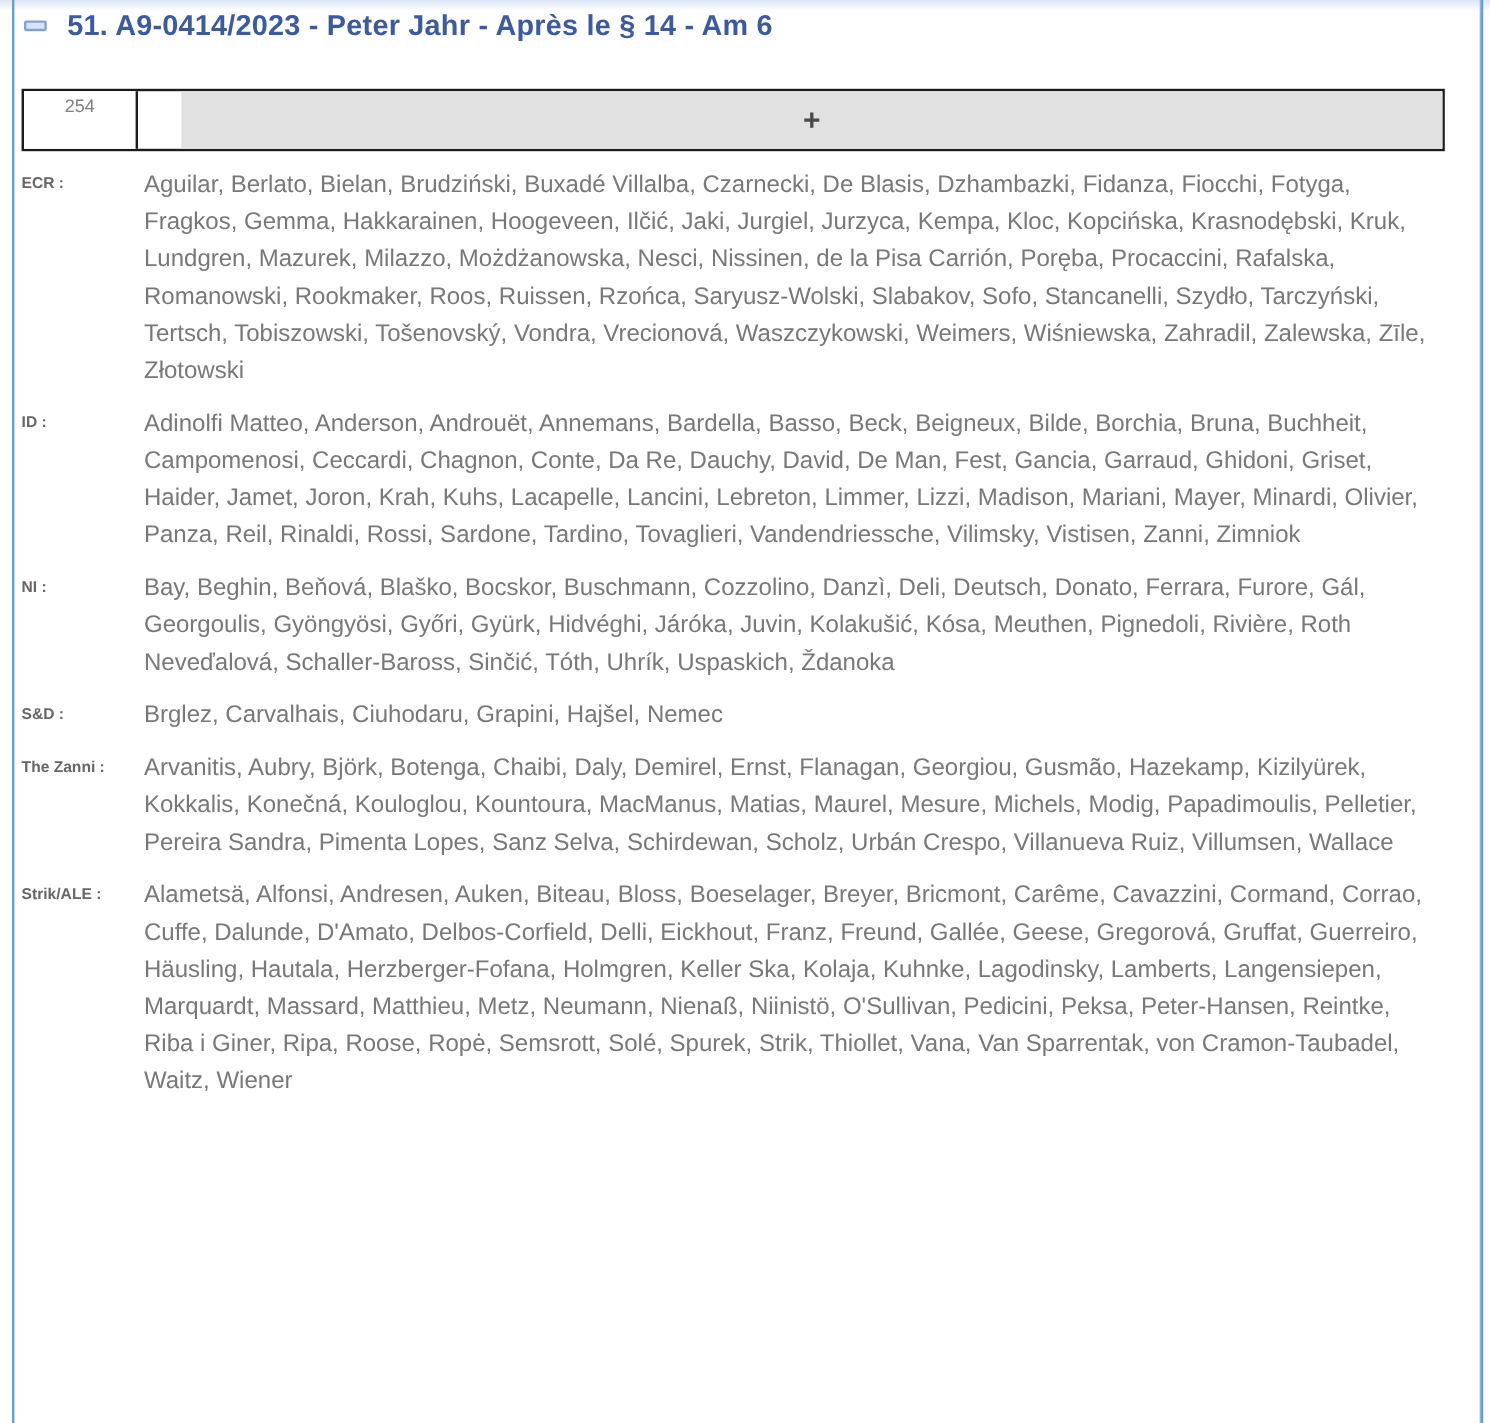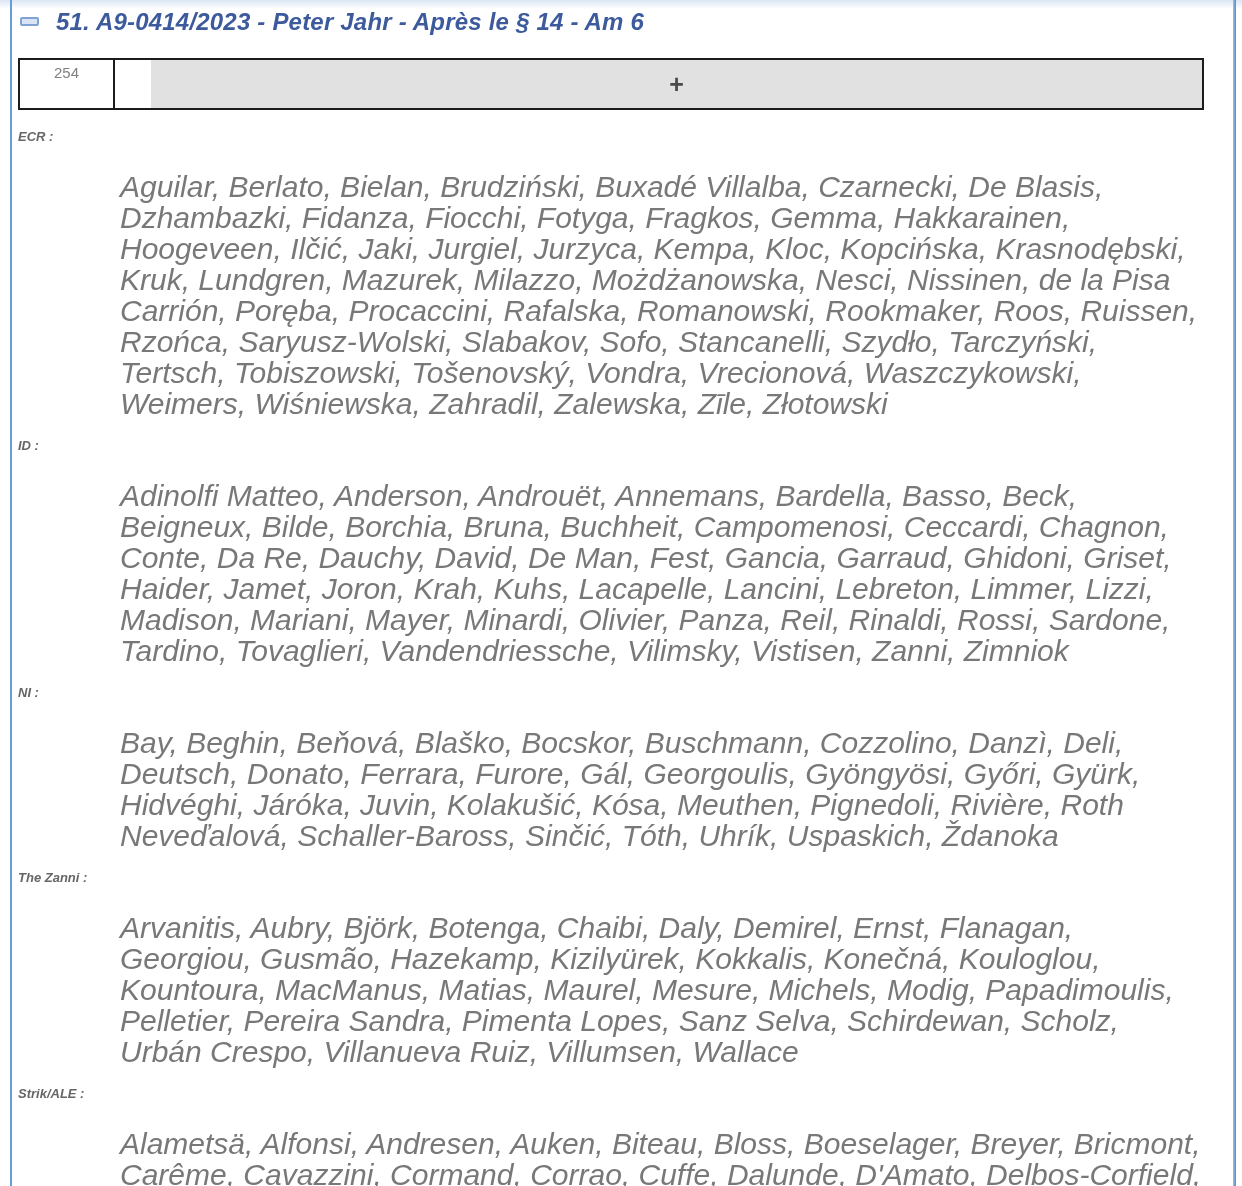--- a/index.html
+++ b/index.html
@@ -54,25 +54,24 @@
     border-radius: 2px;
     cursor: pointer;
     flex-shrink: 0;
   }
   .vote-title {
     margin-left: 17px;
     font-size: 24px;
     font-weight: bold;
     color: #3c5a9c;
     letter-spacing: 0.2px;
-    font-style: italic;
   }
   .summary-table {
     display: flex;
-    margin-top: 22px;
+    margin-top: 38px;
     height: 52px;
     border: 2px solid #1c1c1c;
     width: 100%;
     gap: 36px;
   }
   .summary-count-cell {
     width: 95px;
     flex-shrink: 0;
     background: #ffffff;
     border-right: 2px solid #1c1c1c;
@@ -91,37 +90,35 @@
     font-weight: bold;
     color: #4a4a4a;
   }
   .groups {
     margin-top: 13px;
   }
   .group-row {
     display: flex;
     align-items: flex-start;
     margin-bottom: 13px;
-    font-style: italic;
   }
   .group-label {
     width: 102px;
     flex-shrink: 0;
     font-size: 13px;
     font-weight: bold;
     color: #666666;
     padding-top: 6px;
     white-space: nowrap;
   }
   .group-names {
     flex: 1;
-    font-size: 30px;
+    font-size: 20px;
     line-height: 31px;
     color: #787878;
-    margin-top: 48px;
   }
 </style>
 </head>
 <body>
 
 <div class="frame">
   <div class="frame-top-fade"></div>
   <div class="frame-left-line"></div>
   <div class="frame-right-line"></div>
 
@@ -149,20 +146,24 @@
         <div class="group-names">Adinolfi Matteo, Anderson, Androuët, Annemans, Bardella, Basso, Beck, Beigneux, Bilde, Borchia, Bruna, Buchheit, Campomenosi, Ceccardi, Chagnon, Conte, Da Re, Dauchy, David, De Man, Fest, Gancia, Garraud, Ghidoni, Griset, Haider, Jamet, Joron, Krah, Kuhs, Lacapelle, Lancini, Lebreton, Limmer, Lizzi, Madison, Mariani, Mayer, Minardi, Olivier, Panza, Reil, Rinaldi, Rossi, Sardone, Tardino, Tovaglieri, Vandendriessche, Vilimsky, Vistisen, Zanni, Zimniok</div>
       </div>
 
       <div class="group-row">
         <div class="group-label">NI :</div>
         <div class="group-names">Bay, Beghin, Beňová, Blaško, Bocskor, Buschmann, Cozzolino, Danzì, Deli, Deutsch, Donato, Ferrara, Furore, Gál, Georgoulis, Gyöngyösi, Győri, Gyürk, Hidvéghi, Járóka, Juvin, Kolakušić, Kósa, Meuthen, Pignedoli, Rivière, Roth Neveďalová, Schaller-Baross, Sinčić, Tóth, Uhrík, Uspaskich, Ždanoka</div>
       </div>
 
 
 
+      <div class="group-row">
+        <div class="group-label">S&amp;D :</div>
+        <div class="group-names">Brglez, Carvalhais, Ciuhodaru, Grapini, Hajšel, Nemec</div>
+      </div>
 
       <div class="group-row">
         <div class="group-label">The Zanni :</div>
         <div class="group-names">Arvanitis, Aubry, Björk, Botenga, Chaibi, Daly, Demirel, Ernst, Flanagan, Georgiou, Gusmão, Hazekamp, Kizilyürek, Kokkalis, Konečná, Kouloglou, Kountoura, MacManus, Matias, Maurel, Mesure, Michels, Modig, Papadimoulis, Pelletier, Pereira Sandra, Pimenta Lopes, Sanz Selva, Schirdewan, Scholz, Urbán Crespo, Villanueva Ruiz, Villumsen, Wallace</div>
       </div>
 
       <div class="group-row">
         <div class="group-label">Strik/ALE :</div>
         <div class="group-names">Alametsä, Alfonsi, Andresen, Auken, Biteau, Bloss, Boeselager, Breyer, Bricmont, Carême, Cavazzini, Cormand, Corrao, Cuffe, Dalunde, D'Amato, Delbos-Corfield, Delli, Eickhout, Franz, Freund, Gallée, Geese, Gregorová, Gruffat, Guerreiro, Häusling, Hautala, Herzberger-Fofana, Holmgren, Keller Ska, Kolaja, Kuhnke, Lagodinsky, Lamberts, Langensiepen, Marquardt, Massard, Matthieu, Metz, Neumann, Nienaß, Niinistö, O'Sullivan, Pedicini, Peksa, Peter-Hansen, Reintke, Riba i Giner, Ripa, Roose, Ropė, Semsrott, Solé, Spurek, Strik, Thiollet, Vana, Van Sparrentak, von Cramon-Taubadel, Waitz, Wiener</div>
       </div>

